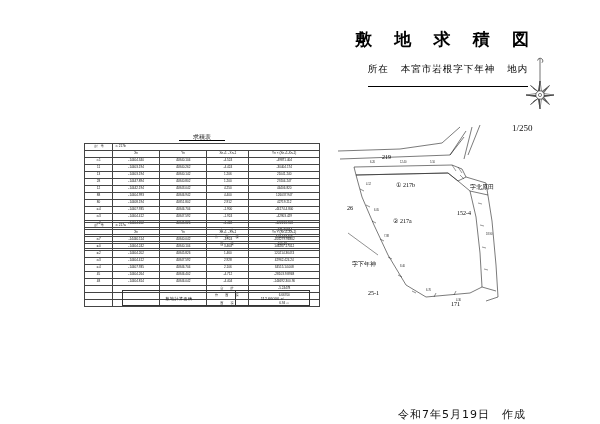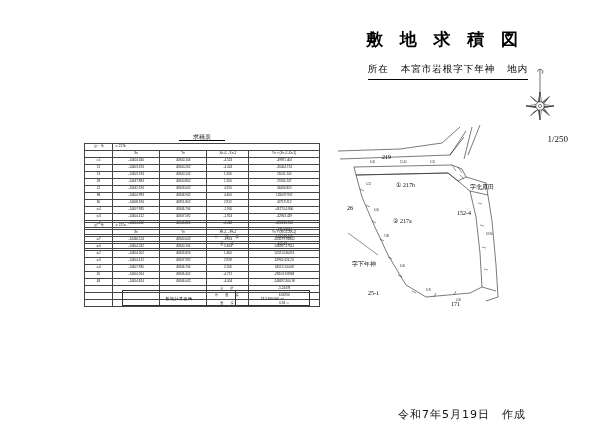--- a/index.html
+++ b/index.html
@@ -2,29 +2,29 @@
 <html><head>
 <meta charset="utf-8">
 <style>
   html,body{margin:0;padding:0;background:#ffffff;}
   body{width:600px;height:424px;position:relative;overflow:hidden;
        font-family:"Liberation Sans","DejaVu Sans",sans-serif;color:#111;}
 
   
   #title-block{position:absolute;left:330px;top:28px;width:230px;}
   #doc-title{font-size:17px;letter-spacing:6px;text-align:center;
-             font-family:Liberation Sans, sans-serif;font-weight:600;color:#000;}
+             font-family:Liberation Mono, monospace;font-weight:600;color:#000;}
   #subtitle-row{margin-top:12px;text-align:center;font-size:9.5px;
                 font-family:"DejaVu Sans",sans-serif;color:#000;
-                border-bottom:1px solid #000;padding-bottom:3px;
+                border-bottom:1px solid #000;padding-bottom:10px;
                 display:inline-block;margin-left:6px;}
   #subtitle-row span{letter-spacing:1px;}
 
   
-  #compass{position:absolute;left:512px;top:66px;width:56px;text-align:right;}
+  #compass{position:absolute;left:512px;top:55px;width:56px;text-align:left;}
   #scale-label{font-size:9px;margin-top:2px;font-family:"Liberation Serif",serif;}
 
   
   .tbl-wrap{position:absolute;}
   #table1-wrap{left:84px;top:133px;width:236px;}
   #table2-wrap{left:84px;top:222px;width:236px;}
   .tbl-caption{font-size:6px;text-align:center;margin-bottom:1px;
                font-family:"DejaVu Sans",sans-serif;}
   .tbl-caption u{text-decoration:none;border-bottom:.5px solid #000;padding:0 14px;}
   table.calc{border-collapse:collapse;width:100%;table-layout:fixed;

